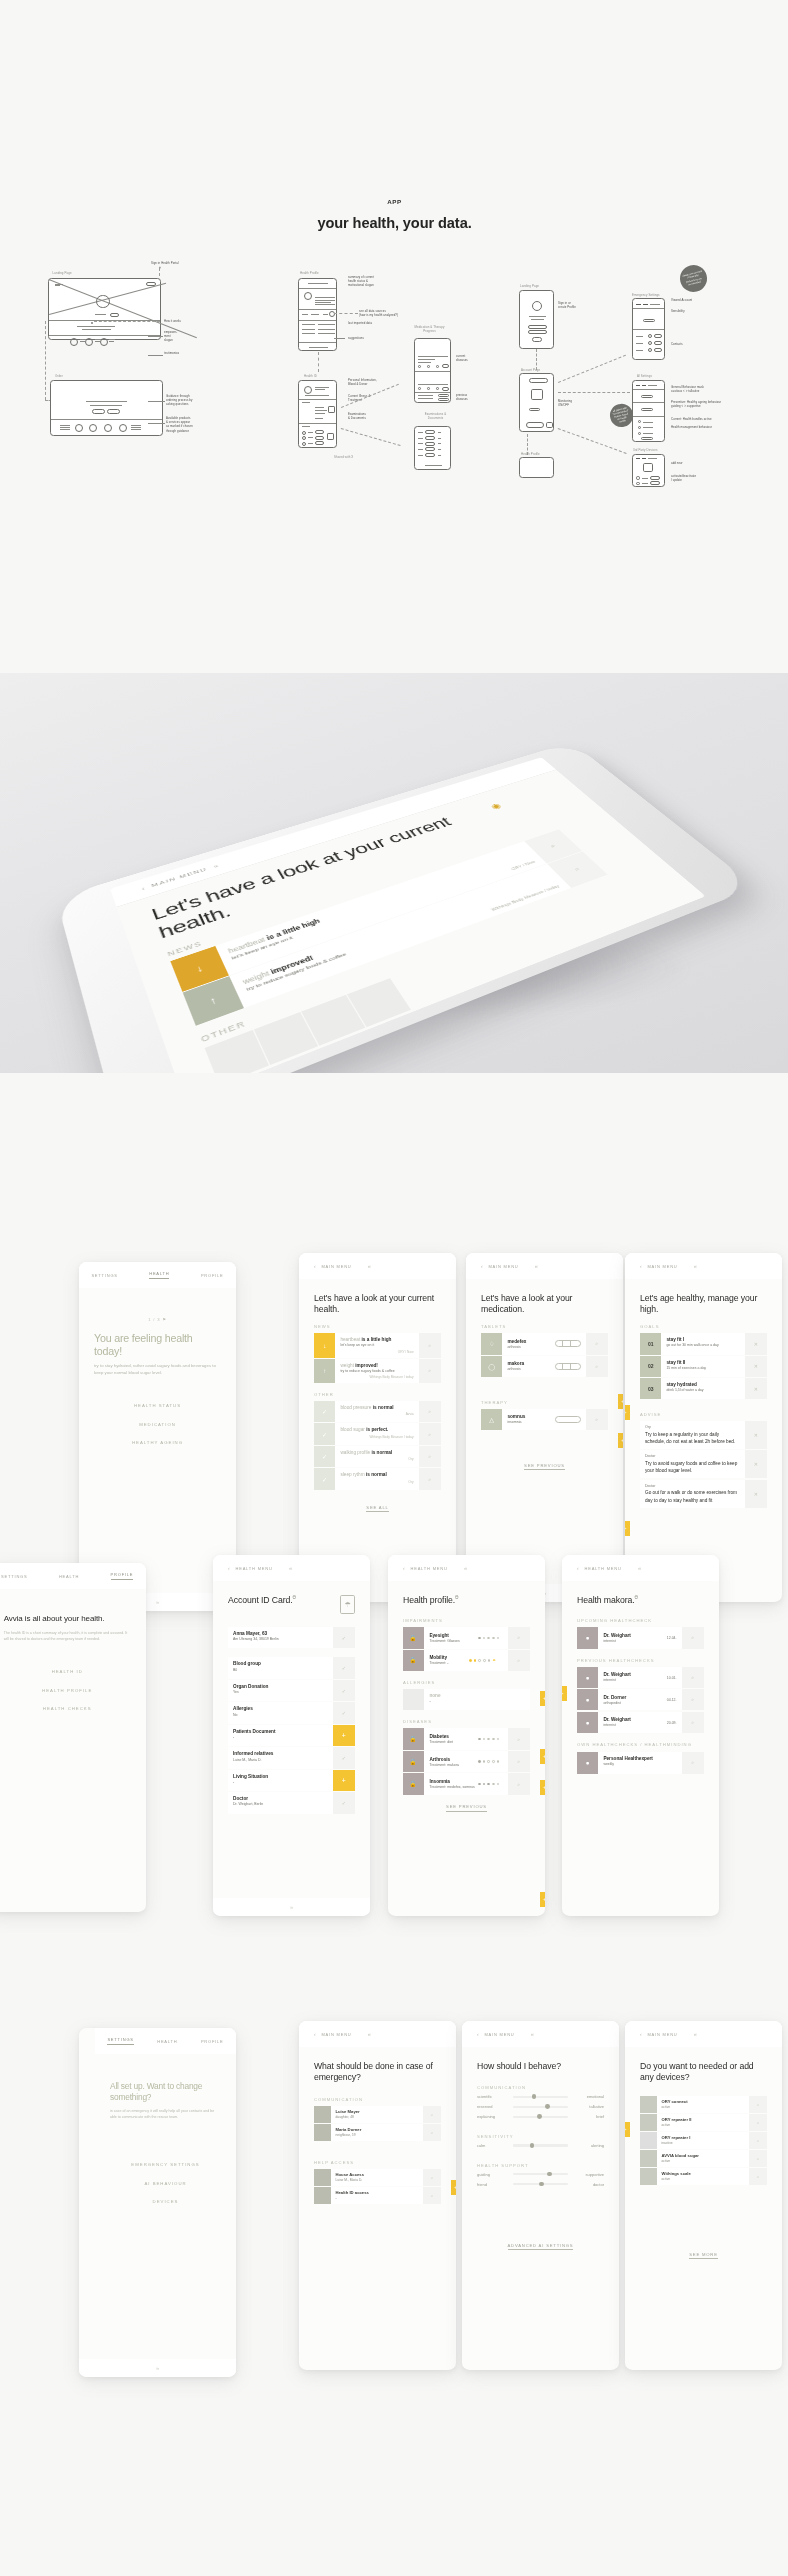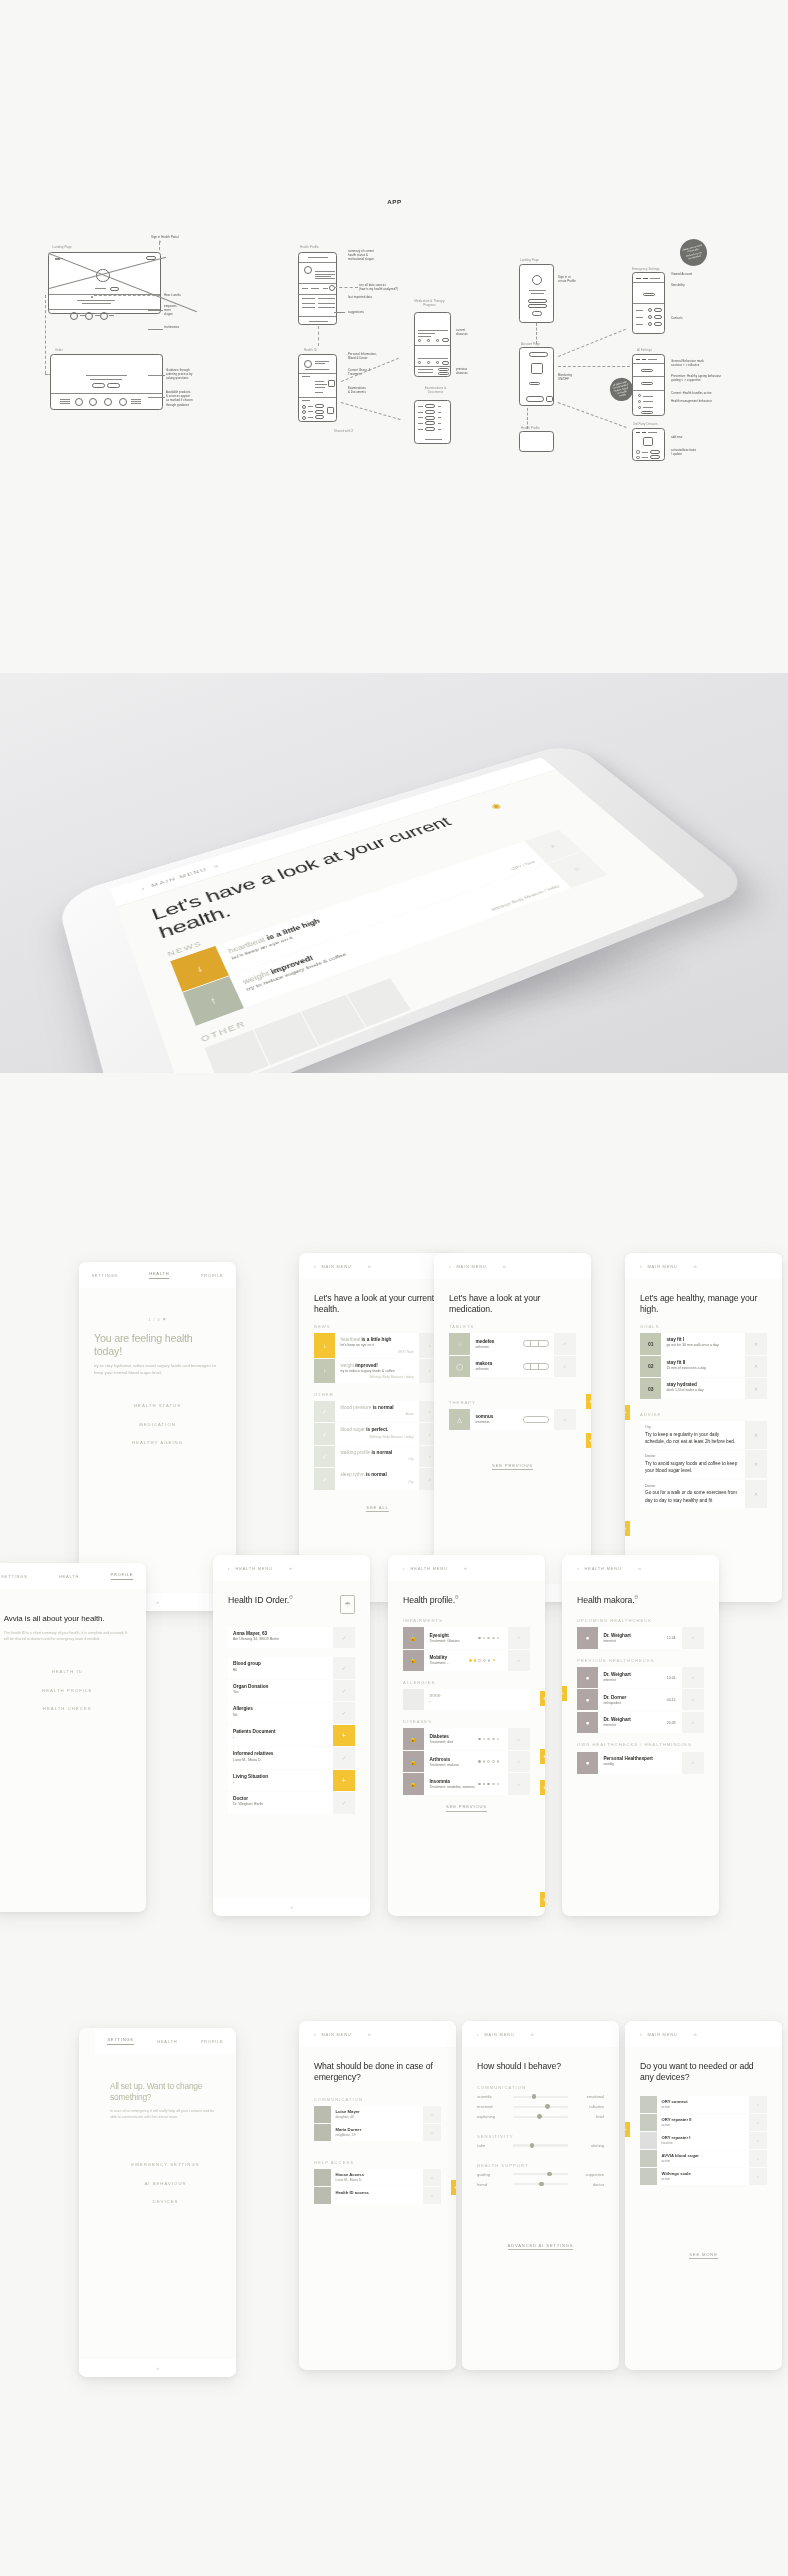--- a/index.html
+++ b/index.html
@@ -238,20 +238,21 @@
     align-items:center; justify-content:center; color:#c8c8be; font-size:4.5px;
   }
 </style>
 </head>
 <body>
 
 <div class="page">
 
   <div class="header">
     <div class="eyebrow">APP</div>
+    <div class="title">your health, your data.</div>
   </div>
 
   <div class="wire-band">
 
     <div class="wire-group wg1">
       <div class="wlabel" style="left:14.6px; top:12.4px;">Landing Page</div>
       <div class="wnote" style="left:113px; top:2.3px;">Sign in Health Portal</div>
       <div class="warrow" style="left:121px; top:6.8px; transform:rotate(-90deg);">➔</div>
       <div class="wdashv" style="left:121px; top:9px; height:8px;"></div>
 
@@ -685,21 +686,21 @@
             <div class="cact">⌕</div>
           </div>
 
           <div class="link-wrap">
             <span class="link">SEE ALL</span>
           </div>
         </div>
         <div class="yellow-tab" style="top:315px;">+</div>
       </div>
 
-      <div class="phone" style="left:434px; top:180px;">
+      <div class="phone" style="left:466px; top:180px;">
         <div class="ph-nav">
           <span class="chev-l">‹</span>
           <span>MAIN MENU</span>
           <span class="chev-up">«</span>
         </div>
         <div class="ph-body">
           <div class="ph-h1">Let's have a look at your medication.</div>
           <div class="ph-sec">TABLETS</div>
 
           <div class="card">
@@ -843,21 +844,21 @@
 
       <div class="phone tall" style="left:213px; top:48px;">
         <div class="ph-nav">
           <span class="chev-l">‹</span>
           <span>HEALTH MENU</span>
           <span class="chev-up">«</span>
         </div>
         <div class="ph-body">
           <div style="display:flex; justify-content:space-between; align-items:flex-start;">
             <div class="ph-h1">
-              <span>Health ID Order.</span><span class="lock">ϴ</span>
+              <span>Account ID Card.</span><span class="lock">ϴ</span>
             </div>
             <div class="idcard-icon">☂</div>
           </div>
           <div style="height:13.5px;"></div>
           <div class="card">
             <div class="cbody">
               <div class="ct">Anna Mayer, 63</div>
               <div class="cs">Am Uferweg 34, 38019 Berlin</div>
             </div>
             <div class="cact chk">✓</div>

